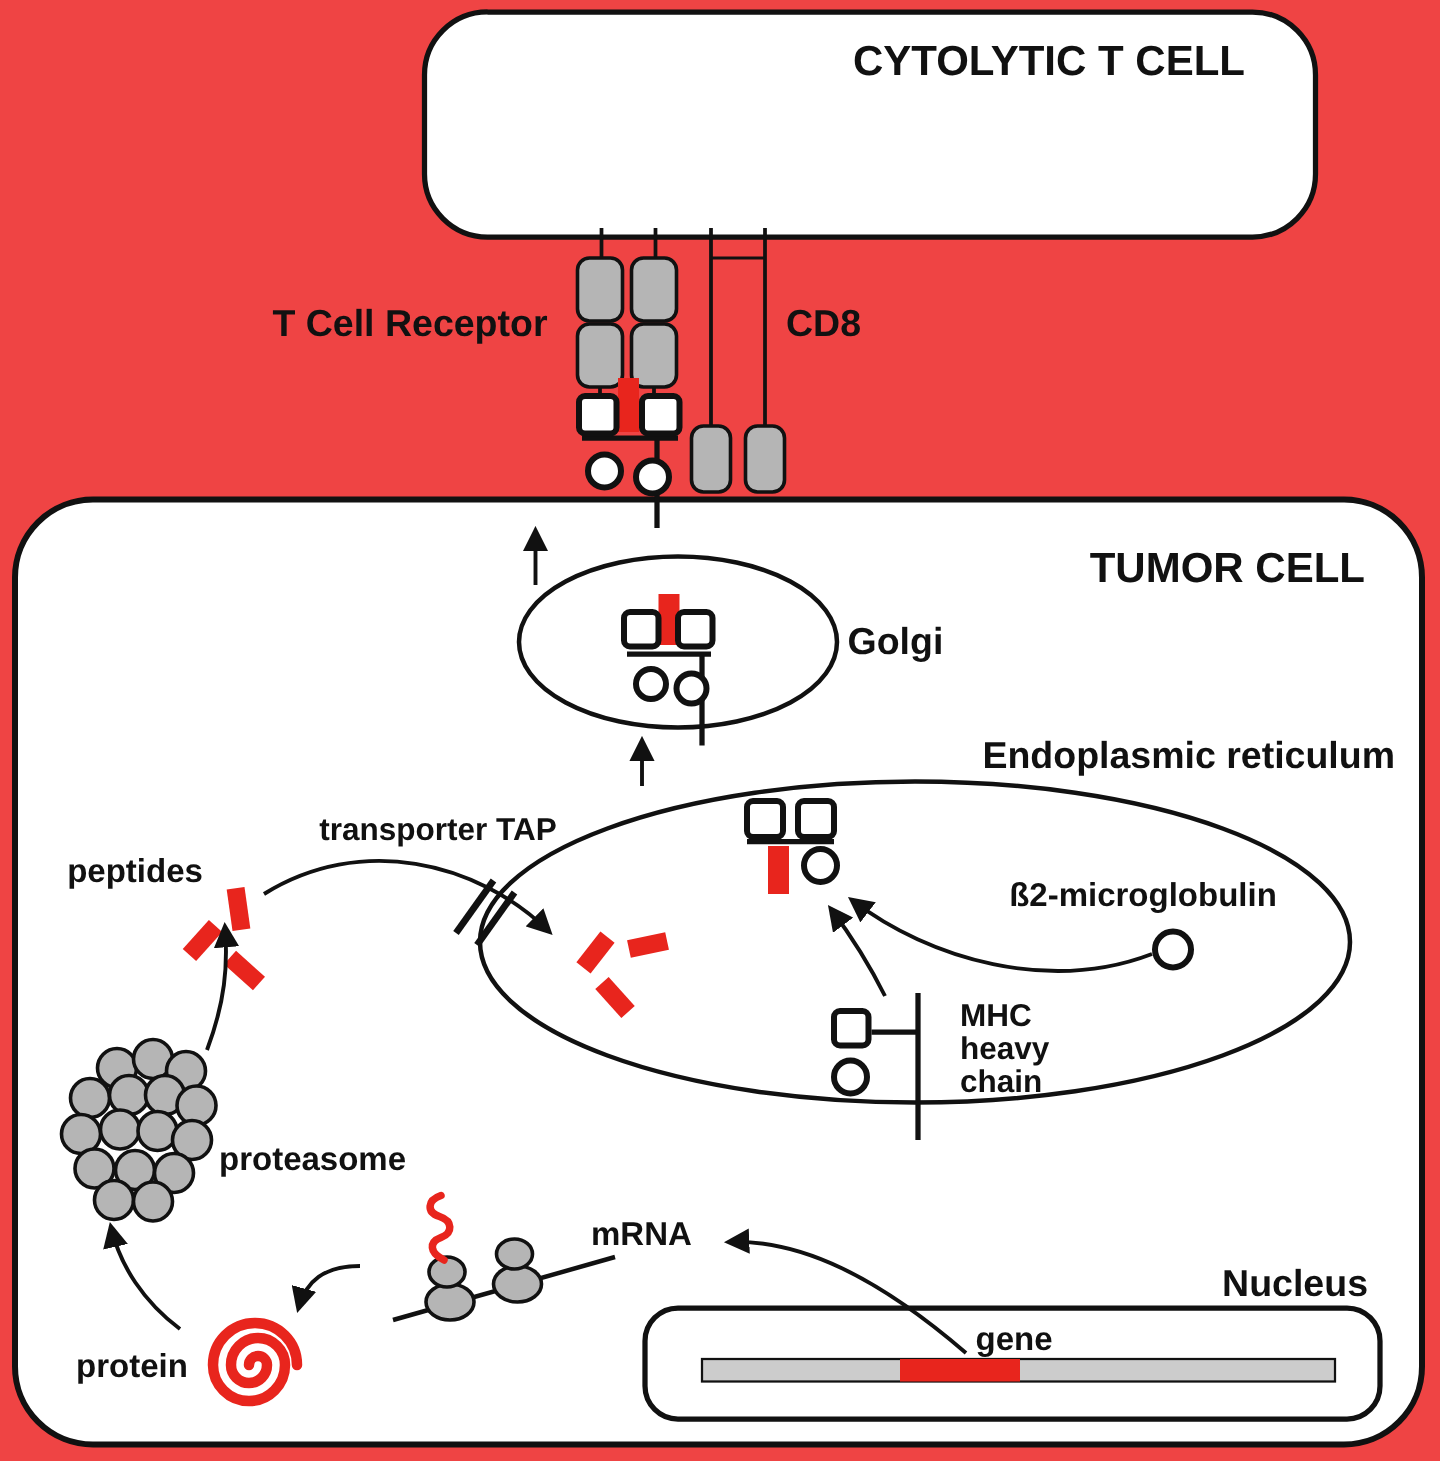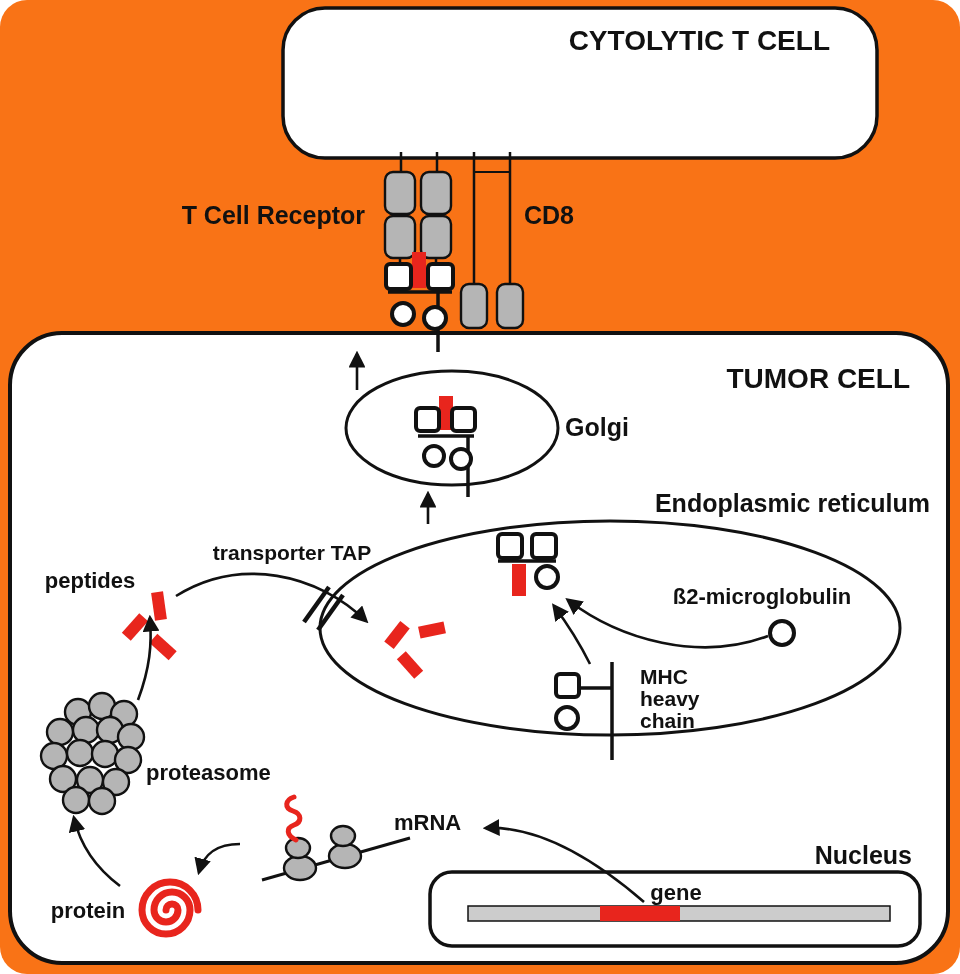--- a/index.html
+++ b/index.html
@@ -1,16 +1,16 @@
 <!DOCTYPE html>
 <html style="--red: #e8251d; --gray: #b5b5b5; --light_gray: #cccccc; --ink: #111111;"><head>
 <meta charset="utf-8">
 <style>
   html,body{margin:0;padding:0;background:#ffffff;}
-  .stage{position:relative;width:960px;height:974px;background:#f97316;overflow:hidden;border-radius:27px;}
+  .stage{position:relative;width:960px;height:974px;background:#ef4444;overflow:hidden;}
   svg{display:block;}
   .outline{fill:#ffffff;stroke:#111111;}
   .line{stroke:#111111;fill:none;}
   .lbl{font-family:"Liberation Sans",sans-serif;font-weight:bold;fill:#111111;}
   .lbl-xl{font-size:28px;}
   .lbl-lg{font-size:25px;}
   .lbl-md{font-size:22px;}
   .lbl-sm{font-size:21px;}
   .gray-shape{fill:var(--gray);stroke:#111111;stroke-width:2.4;}
   .icon-open{fill:#ffffff;stroke:#111111;stroke-width:4;}

